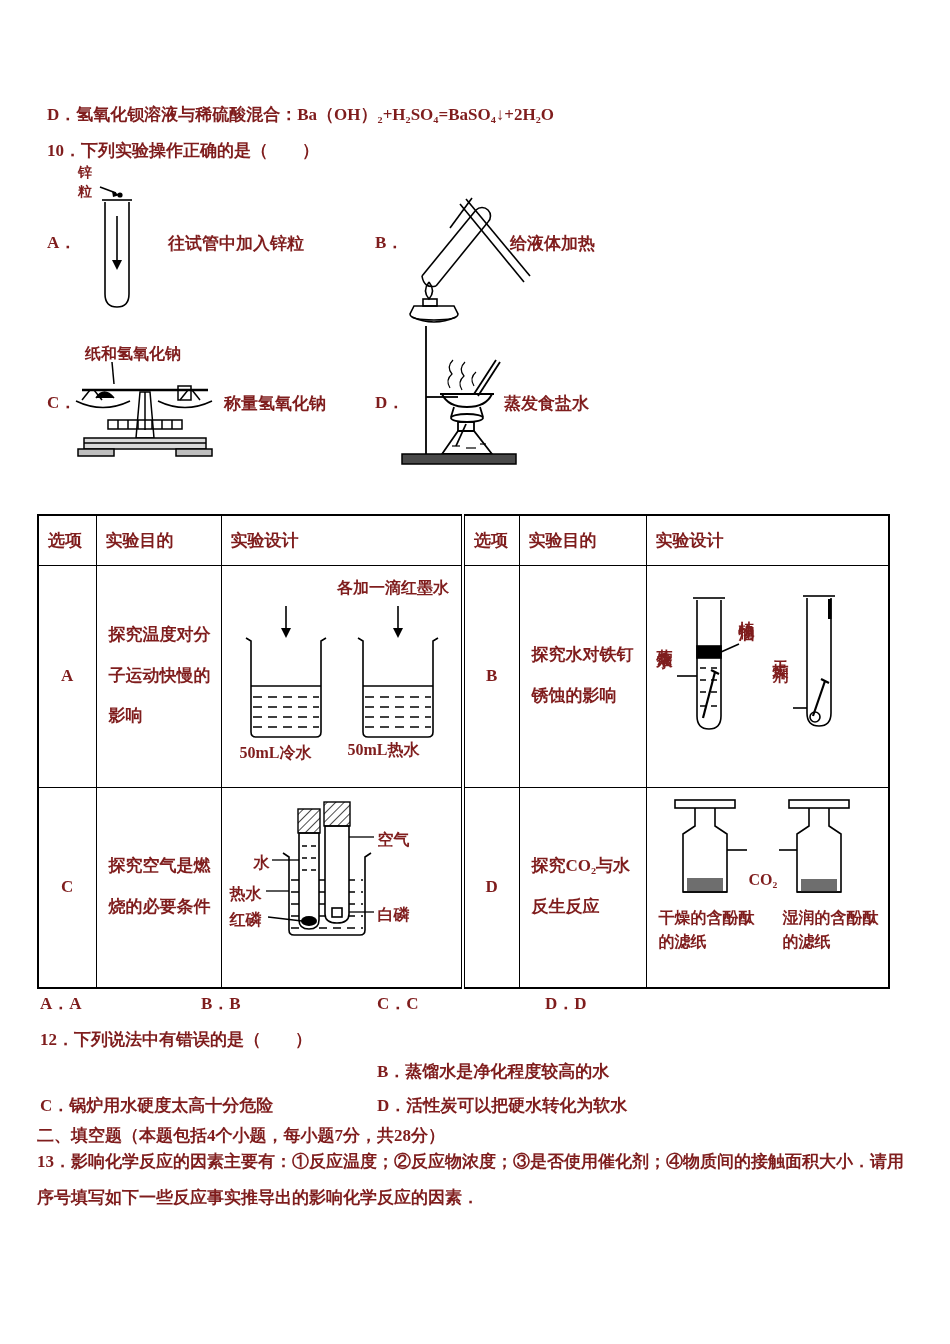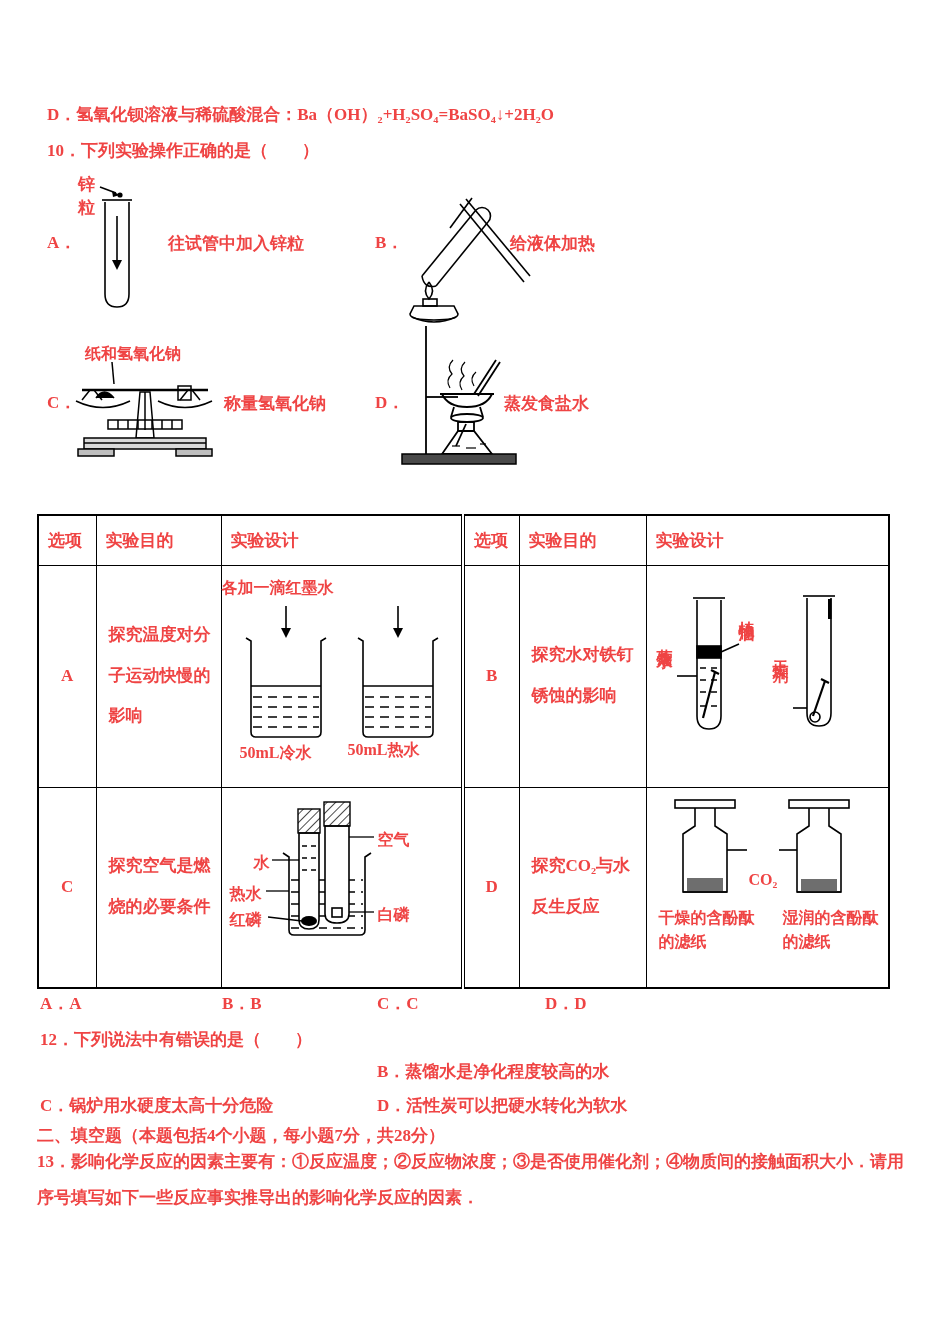--- a/index.html
+++ b/index.html
@@ -1,18 +1,18 @@
 <!DOCTYPE html>
 <html><head>
 <meta charset="utf-8">
 <style>
   html,body{margin:0;padding:0;background:#e8e8e8;}
   .page{
     position:relative;width:950px;height:1344px;margin:0 auto;
-    background:#ffffff;color:#ef4444;
+    background:#ffffff;color:#7f1d1d;
     font-family:"Liberation Serif","DejaVu Serif",serif;
     font-weight:bold;font-size:17px;overflow:hidden;
   }
   .abs{position:absolute;white-space:nowrap;}
   .wrap{white-space:normal;}
   .vlabel{
     position:absolute;writing-mode:vertical-rl;text-orientation:upright;
     letter-spacing:2px;font-size:16px;line-height:1;
   }
   svg{position:absolute;overflow:visible;}
@@ -35,21 +35,21 @@
 </head>
 <body>
 
 <div class="page">
 
   <div class="abs" style="left:47px;top:103px;">D．氢氧化钡溶液与稀硫酸混合：Ba（OH）₂+H₂SO₄=BaSO₄↓+2H₂O</div>
 
   <div class="abs" style="left:47px;top:139px;">10．下列实验操作正确的是（　　）</div>
 
   <div class="abs" style="left:47px;top:231px;">A．</div>
-  <div class="abs wrap" style="left:78px;top:174px;width:20px;font-size:17px;line-height:1.35;word-break:break-all;">锌粒</div>
+  <div class="abs wrap" style="left:78px;top:164px;width:20px;font-size:14px;line-height:1.35;word-break:break-all;">锌粒</div>
   <svg style="left:60px;top:164px;" width="120" height="152">
     <g stroke="#000" stroke-width="1.6" fill="none">
       <line x1="40" y1="23" x2="56" y2="29"></line>
       <line x1="42" y1="36" x2="72" y2="36"></line>
       <path d="M45,38 V130 Q45,143 57,143 Q69,143 69,130 V38"></path>
       <line x1="57" y1="52" x2="57" y2="96"></line>
     </g>
     <polygon points="52,27 60,31 53,33" fill="#000"></polygon>
     <circle cx="60" cy="31" r="2.6" fill="#000"></circle>
     <polygon points="52,96 62,96 57,106" fill="#000"></polygon>
@@ -168,21 +168,21 @@
       <td class="hd">实验设计</td>
       <td class="hd midcol">选项</td>
       <td class="hd">实验目的</td>
       <td class="hd">实验设计</td>
     </tr>
     <tr style="height:221px;">
       <td class="opt">A</td>
       <td class="purpose">探究温度对分子运动快慢的影响</td>
       <td>
         <div class="design h221">
-          <div class="dlabel" style="left:0;right:6px;top:10px;text-align:left;">各加一滴红墨水</div>
+          <div class="dlabel" style="left:0;right:12px;top:10px;text-align:right;">各加一滴红墨水</div>
           <svg style="left:0;top:0;" width="242" height="221">
             <g stroke="#000" stroke-width="1.6" fill="none">
               <line x1="64" y1="40" x2="64" y2="64"></line>
               <line x1="176" y1="40" x2="176" y2="64"></line>
               <path d="M24,72 L29,75 L29,166 Q29,171 34,171 L94,171 Q99,171 99,166 L99,75 L104,72"></path>
               <line x1="29" y1="120" x2="99" y2="120"></line>
               <g stroke-dasharray="9 6">
                 <line x1="31" y1="131" x2="97" y2="131"></line>
                 <line x1="31" y1="141" x2="97" y2="141"></line>
                 <line x1="31" y1="151" x2="97" y2="151"></line>
@@ -316,21 +316,21 @@
           <div class="dlabel" style="left:102px;top:52px;margin-top:28px;">CO₂</div>
           <div class="dlabel wrap" style="left:12px;top:118px;width:96px;">干燥的含酚酞的滤纸</div>
           <div class="dlabel wrap" style="left:136px;top:118px;width:96px;">湿润的含酚酞的滤纸</div>
         </div>
       </td>
     </tr>
   </tbody>
     </table>
 
   <div class="abs" style="left:40px;top:992px;">A．A</div>
-  <div class="abs" style="left:222px;top:992px;text-align:right;">B．B</div>
+  <div class="abs" style="left:201px;top:992px;text-align:right;">B．B</div>
   <div class="abs" style="left:377px;top:992px;">C．C</div>
   <div class="abs" style="left:545px;top:992px;">D．D</div>
 
   <div class="abs" style="left:40px;top:1028px;">12．下列说法中有错误的是（　　）</div>
   <div class="abs" style="left:377px;top:1060px;">B．蒸馏水是净化程度较高的水</div>
   <div class="abs" style="left:377px;top:1094px;">D．活性炭可以把硬水转化为软水</div>
   <div class="abs" style="left:40px;top:1094px;">C．锅炉用水硬度太高十分危险</div>
 
   <div class="abs" style="left:37px;top:1124px;">二、填空题（本题包括4个小题，每小题7分，共28分）</div>
   <div class="abs" style="left:37px;top:1150px;">13．影响化学反应的因素主要有：①反应温度；②反应物浓度；③是否使用催化剂；④物质间的接触面积大小．请用</div>

